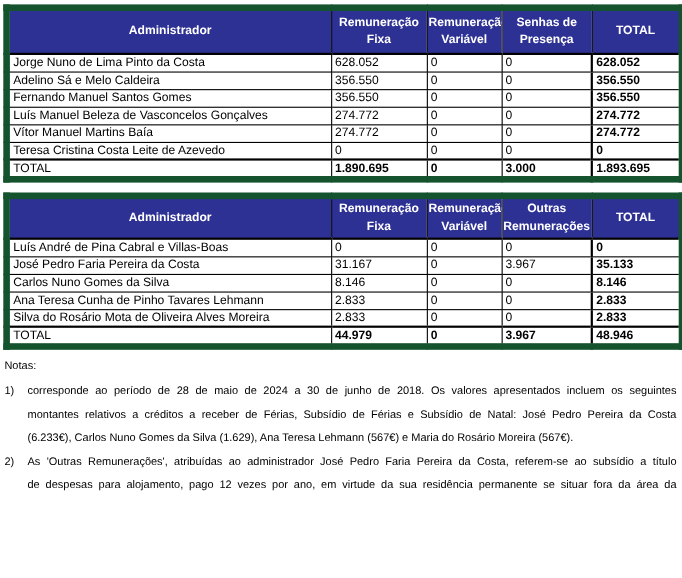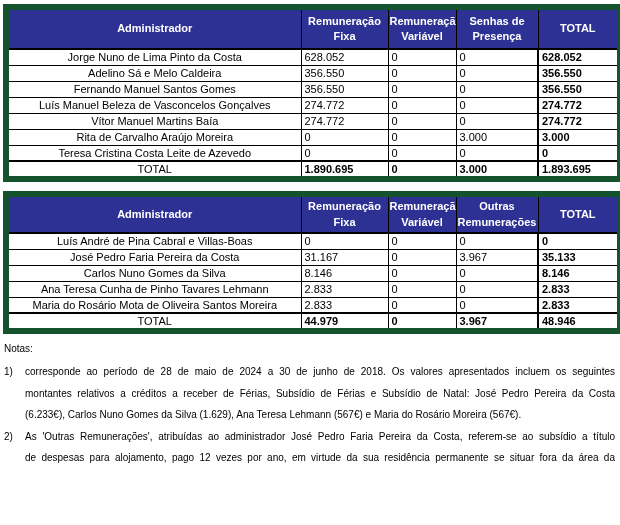--- a/index.html
+++ b/index.html
@@ -52,21 +52,21 @@
     border: 1px solid #000;
     font-size: 11px;
     height: 16px;
     box-sizing: border-box;
     padding: 0 3px;
     line-height: 14px;
     vertical-align: middle;
     overflow: hidden;
     white-space: nowrap;
   }
-  td.name { text-align: center; }
+  td.name { text-align: left; }
   td.num  { text-align: left; padding-right: 7px; }
   td.totcol { font-weight: bold; border-left: 2px solid #000; }
   tr.total-row td { border-top: 2px solid #000; }
   tr.total-row td.num { font-weight: bold; }
   tr.total-row td.name { font-weight: normal; }
 
   .notes {
     margin-top: 6px;
     padding: 0 2px 0 1px;
     font-size: 10px;
@@ -152,27 +152,20 @@
             <td class="num totcol">274.772</td>
           </tr>
           <tr>
             <td class="name">Vítor Manuel Martins Baía</td>
             <td class="num">274.772</td>
             <td class="num">0</td>
             <td class="num">0</td>
             <td class="num totcol">274.772</td>
           </tr>
           <tr>
-            <td class="name">Rita de Carvalho Araújo Moreira</td>
-            <td class="num">0</td>
-            <td class="num">0</td>
-            <td class="num">3.000</td>
-            <td class="num totcol">3.000</td>
-          </tr>
-          <tr>
             <td class="name">Teresa Cristina Costa Leite de Azevedo</td>
             <td class="num">0</td>
             <td class="num">0</td>
             <td class="num">0</td>
             <td class="num totcol">0</td>
           </tr>
           <tr class="total-row">
             <td class="name">TOTAL</td>
             <td class="num">1.890.695</td>
             <td class="num">0</td>
@@ -224,21 +217,21 @@
             <td class="num totcol">8.146</td>
           </tr>
           <tr>
             <td class="name">Ana Teresa Cunha de Pinho Tavares Lehmann</td>
             <td class="num">2.833</td>
             <td class="num">0</td>
             <td class="num">0</td>
             <td class="num totcol">2.833</td>
           </tr>
           <tr>
-            <td class="name">Maria do Rosário Mota de Oliveira Santos Moreira</td>
+            <td class="name">Silva do Rosário Mota de Oliveira Alves Moreira</td>
             <td class="num">2.833</td>
             <td class="num">0</td>
             <td class="num">0</td>
             <td class="num totcol">2.833</td>
           </tr>
           <tr class="total-row">
             <td class="name">TOTAL</td>
             <td class="num">44.979</td>
             <td class="num">0</td>
             <td class="num">3.967</td>

